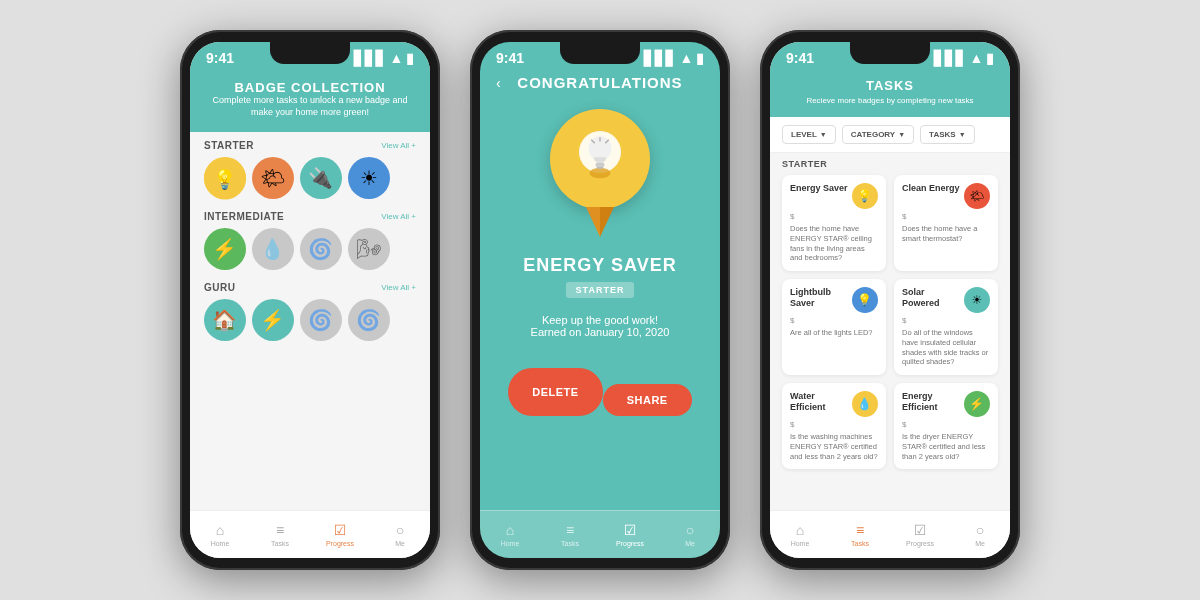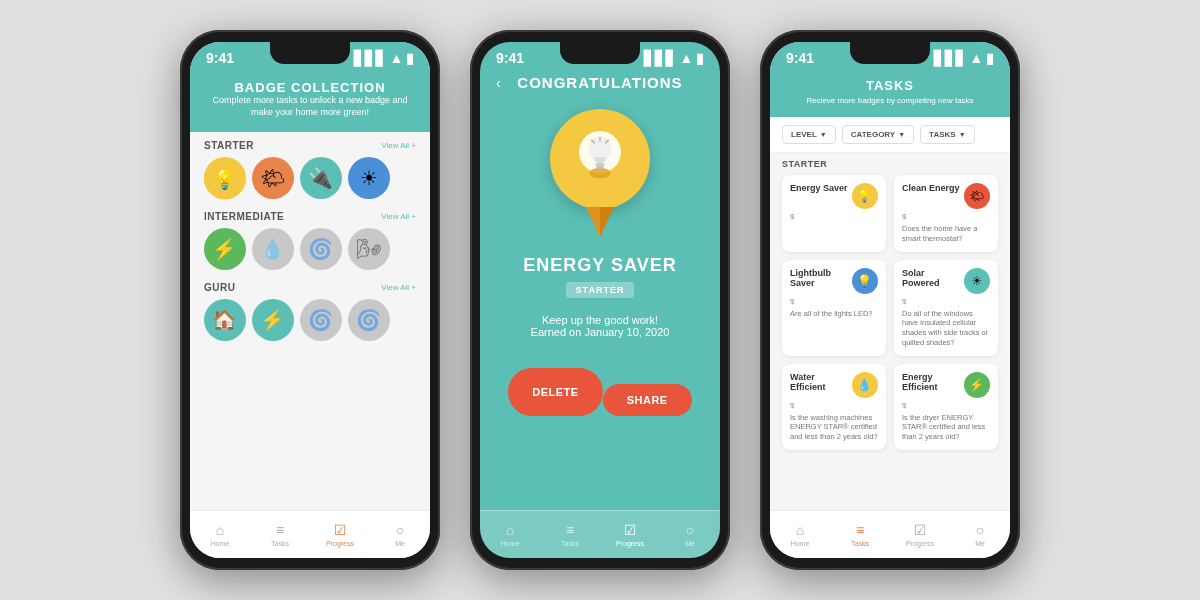--- a/index.html
+++ b/index.html
@@ -546,20 +546,21 @@
         <div class="tasks-grid">
 
           <div class="task-card">
             <div class="task-card-header">
               <span class="task-name">Energy Saver</span>
               <div class="task-badge" style="background:#f5c842;">
                 <span>💡</span>
               </div>
             </div>
             <div class="task-cost">$</div>
+            <div class="task-desc">Does the home have ENERGY STAR® ceiling fans in the living areas and bedrooms?</div>
           </div>
 
           <div class="task-card">
             <div class="task-card-header">
               <span class="task-name">Clean Energy</span>
               <div class="task-badge" style="background:#e8553a;">
                 <span>🌤</span>
               </div>
             </div>
             <div class="task-cost">$</div>

